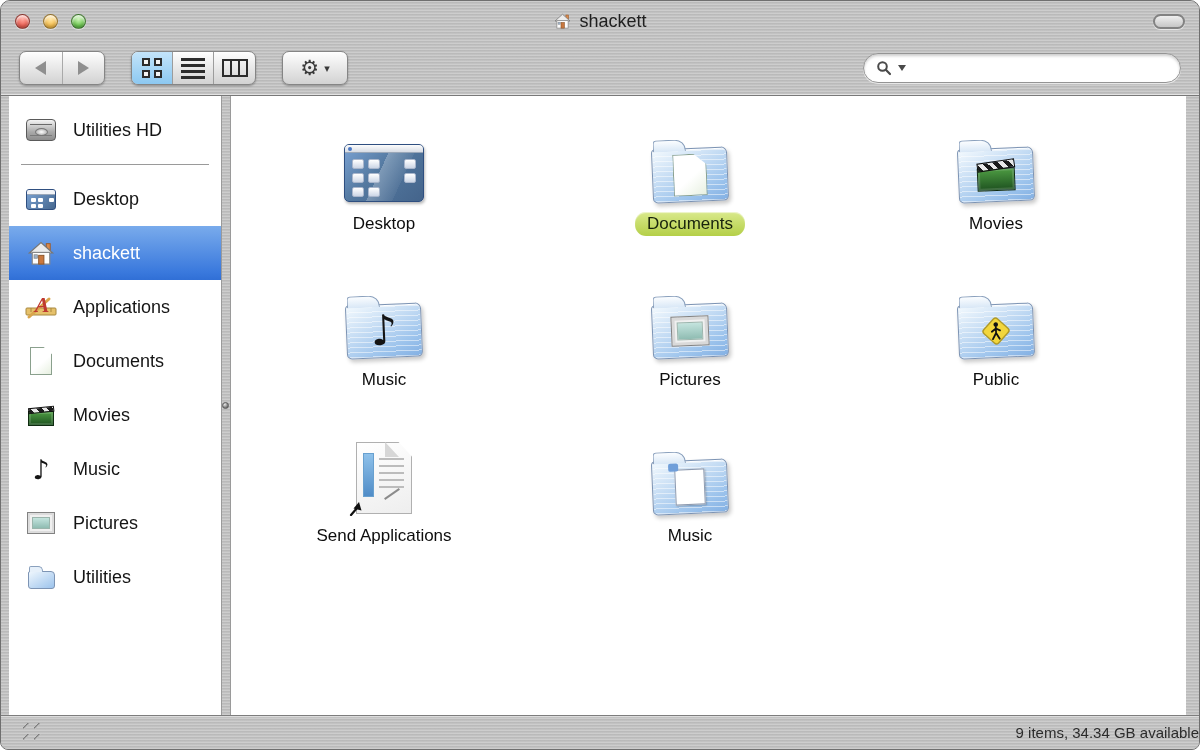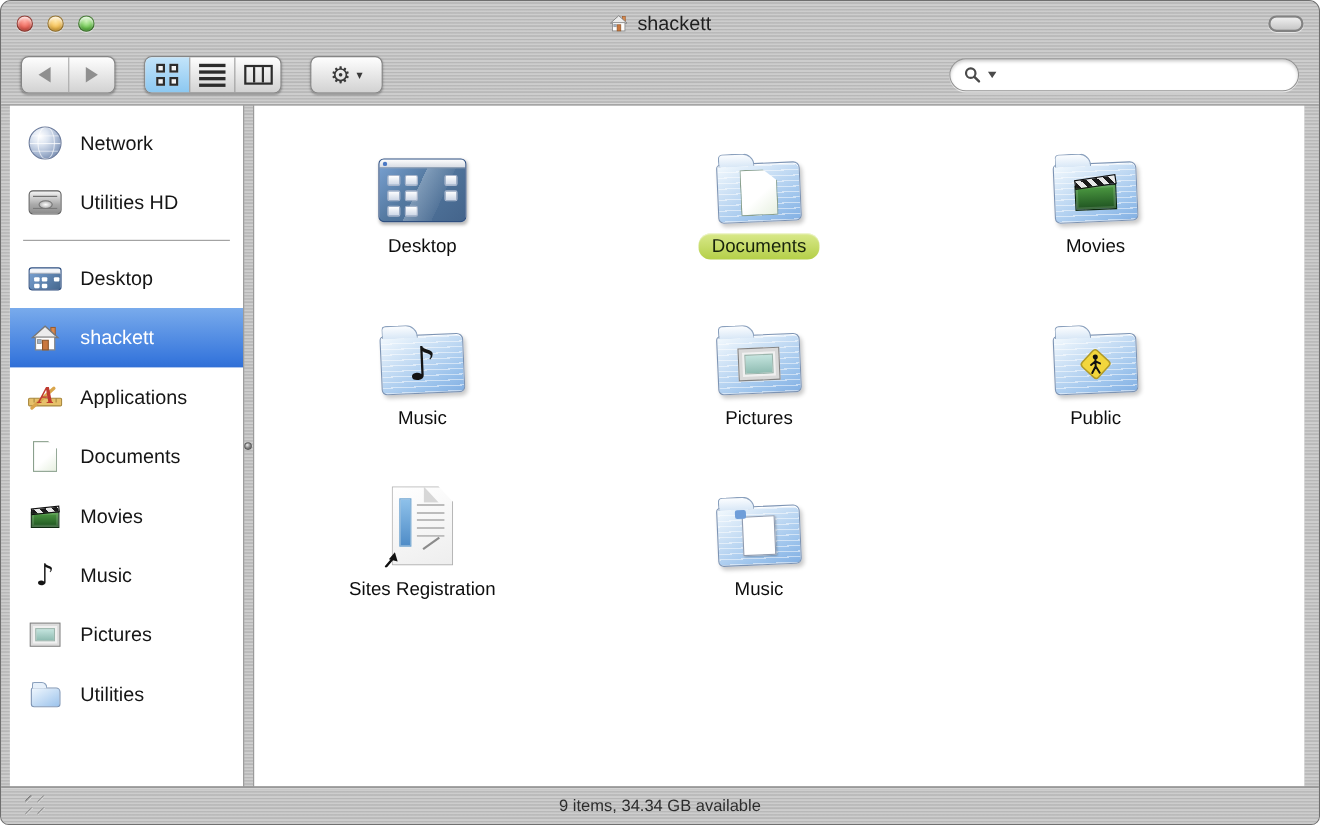--- a/index.html
+++ b/index.html
@@ -81,21 +81,21 @@
     background:radial-gradient(circle at 35% 30%, #e9e9e9, #6f6f6f 70%); border:1px solid #5c5c5c; }
 
   .content{ flex:1; background:#fff; display:grid; grid-template-columns:repeat(3,306px); grid-auto-rows:156px; padding-top:14px; align-content:start; }
   .cell{ display:flex; flex-direction:column; align-items:center; }
   .cell .icbox{ height:100px; display:flex; align-items:flex-end; justify-content:center; padding-bottom:8px; }
   .cell .name{ font-size:17px; color:#0d0d0d; margin-top:2px; padding:2px 12px; border-radius:11px; }
   .cell .name.hl{ background:linear-gradient(#d9e98b,#b4cf48); color:#18230c; box-shadow:inset 0 1px 1px rgba(255,255,255,.6); }
 
   
   .statusbar{ height:34px; flex:none; border-top:1px solid #7d7d7d; box-shadow:inset 0 1px 0 rgba(255,255,255,.5);
-    display:flex; align-items:center; justify-content:center; position:relative; }
+    display:flex; align-items:center; justify-content:flex-end; position:relative; }
   .status-text{ font-size:15px; color:#2c2c2c; }
   .grip{ position:absolute; left:22px; top:7px; display:grid; grid-template-columns:7px 7px; gap:4px; }
   .grip span{ width:7px; height:7px; background:linear-gradient(135deg, transparent 35%, #7a7a7a 35%, #d8d8d8 55%, transparent 55%); }
 
   
   .folder{ position:relative; width:76px; height:54px; border-radius:4px 6px 5px 5px; border:1px solid #7d94b4;
     background:
       repeating-linear-gradient(0deg, rgba(255,255,255,.5) 0 1px, rgba(255,255,255,0) 1px 5px),
       linear-gradient(155deg,#f4fafe 0%,#cbe0f5 35%,#9cc3ec 75%,#83b0e3 100%);
     box-shadow:2px 3px 4px rgba(0,0,0,.22), inset 0 1px 0 #fff; transform:rotate(-2.5deg); }
@@ -264,26 +264,20 @@
       </svg>
     </div>
   </div>
 
   <div class="bodyrow">
     <div class="edge-l metal"></div>
 
     <div class="sidebar">
       <div class="srow">
         <span class="ic">
-            <span class="globe"></span>
-          </span>
-        <span class="lbl">Network</span>
-      </div>
-      <div class="srow">
-        <span class="ic">
             <span class="hd"></span>
           </span>
         <span class="lbl">Utilities HD</span>
       </div>
 
       <div class="sdivider"></div>
 
       <div class="srow">
         <span class="ic">
             <span class="minidesk"></span>
@@ -454,21 +448,21 @@
             <span class="sr-fold"></span>
             <span class="sr-bar"></span>
             <span class="sr-lines"></span>
             <span class="sr-pen"></span>
             <svg class="sr-cursor" width="16" height="16" viewBox="0 0 16 16">
               <path d="M3 15 L9 8" stroke="#111" stroke-width="2.2" stroke-linecap="round"></path>
               <polygon points="11,2 13.5,10.5 5.5,8.5" fill="#111"></polygon>
             </svg>
           </div>
         </div>
-        <span class="name">Sites Registration</span>
+        <span class="name">Send Applications</span>
       </div>
 
       <div class="cell">
         <div class="icbox">
           <div class="folder">
             <div class="overlay">
                 <span class="sitepage"><span class="rows"><span class="blob"></span></span></span>
               </div>
           </div>
         </div>

